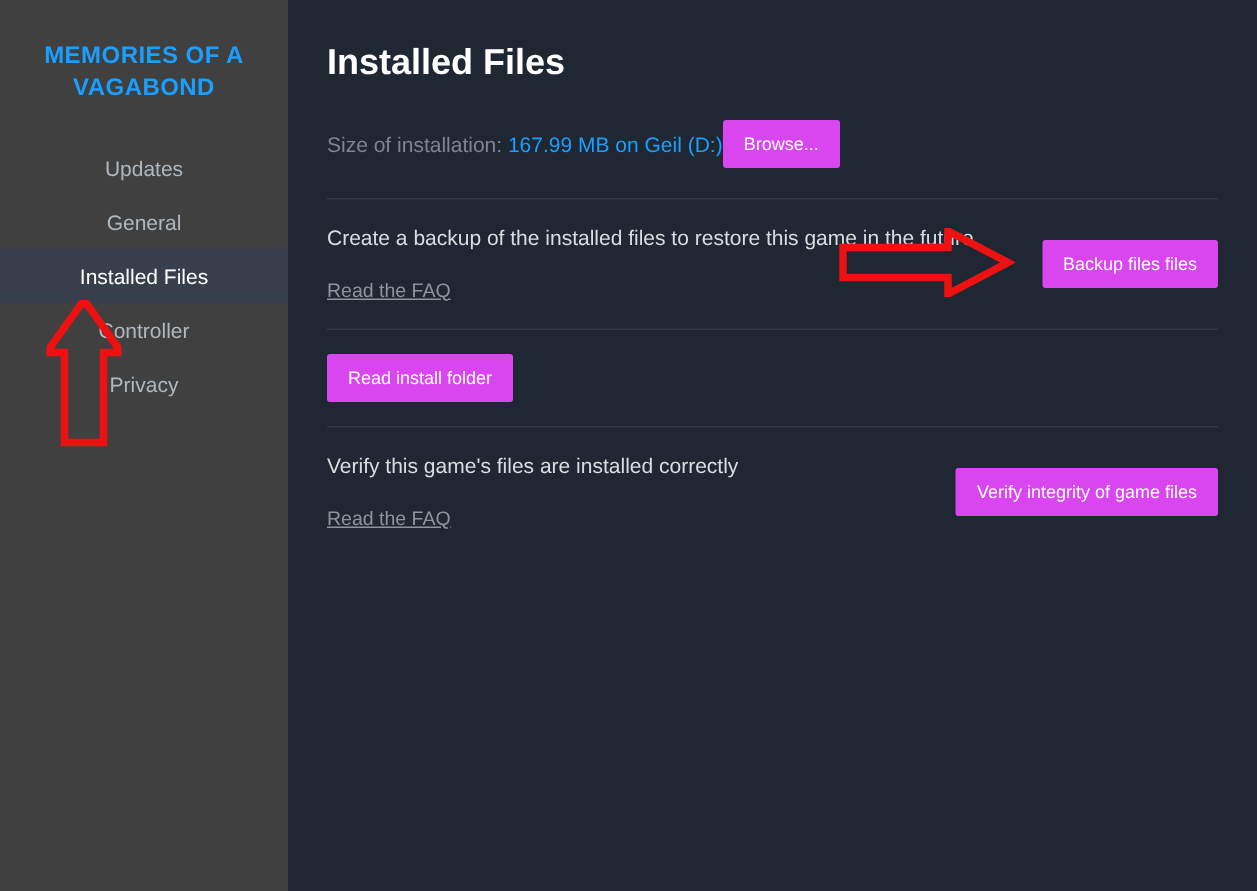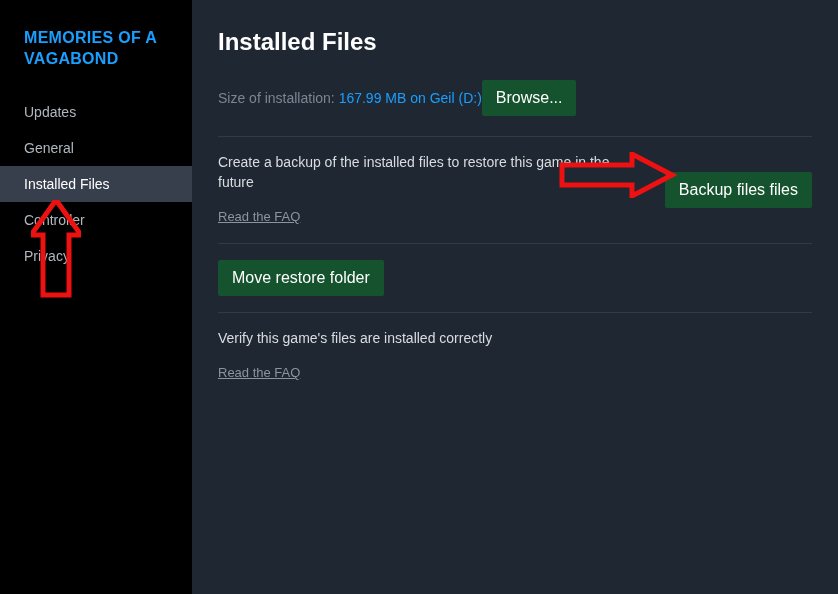--- a/index.html
+++ b/index.html
@@ -32,22 +32,23 @@
       justify-content: center;
       color: #8f98a0;
       cursor: pointer;
     }
     .sidebar {
       position: absolute;
       left: 0;
       top: 0;
       width: 192px;
       height: 594px;
-      background: #000000;
+      background: #404040;
       padding-top: 28px;
+      text-align: center;
     }
     .game-title {
       color: #1a9fff;
       font-weight: 700;
       font-size: 16px;
       line-height: 1.3;
       padding: 0 24px 24px 24px;
       letter-spacing: 0.3px;
     }
     .nav-item {
@@ -104,25 +105,25 @@
     }
     .faq-link {
       display: inline-block;
       color: #8c949c;
       text-decoration: underline;
       font-size: 13px;
       margin-top: 16px;
       cursor: pointer;
     }
     .btn {
-      background: #14532d;
+      background: #d946ef;
       color: #fff;
       border: none;
       padding: 9px 14px;
-      font-size: 16px;
+      font-size: 12px;
       border-radius: 2px;
       cursor: pointer;
       white-space: nowrap;
     }
     
     .annotation {
       position: absolute;
       pointer-events: none;
     }
     .arrow1 {
@@ -184,28 +185,29 @@
 
   <div class="section">
     <div class="section-text">
       <span>Create a backup of the installed files to restore this game in the future</span><br>
       <span class="faq-link">Read the FAQ</span>
     </div>
     <button class="btn">Backup files files</button>
   </div>
 
   <div class="section">
-    <button class="btn">Move restore folder</button>
+    <button class="btn">Read install folder</button>
   </div>
 
   <div class="section">
     <div class="section-text">
       <span>Verify this game's files are installed correctly</span><br>
       <span class="faq-link">Read the FAQ</span>
     </div>
+    <button class="btn">Verify integrity of game files</button>
   </div>
 </div>
 
 <div class="annotation arrow1">
   <svg width="50" height="100" viewBox="0 0 50 100">
     <path d="M25 0 L50 35 L38 35 L38 95 L12 95 L12 35 L0 35 Z" fill="none" stroke="#e11" stroke-width="5" stroke-linejoin="miter"></path>
   </svg>
 </div>
 
 <div class="annotation arrow2">

